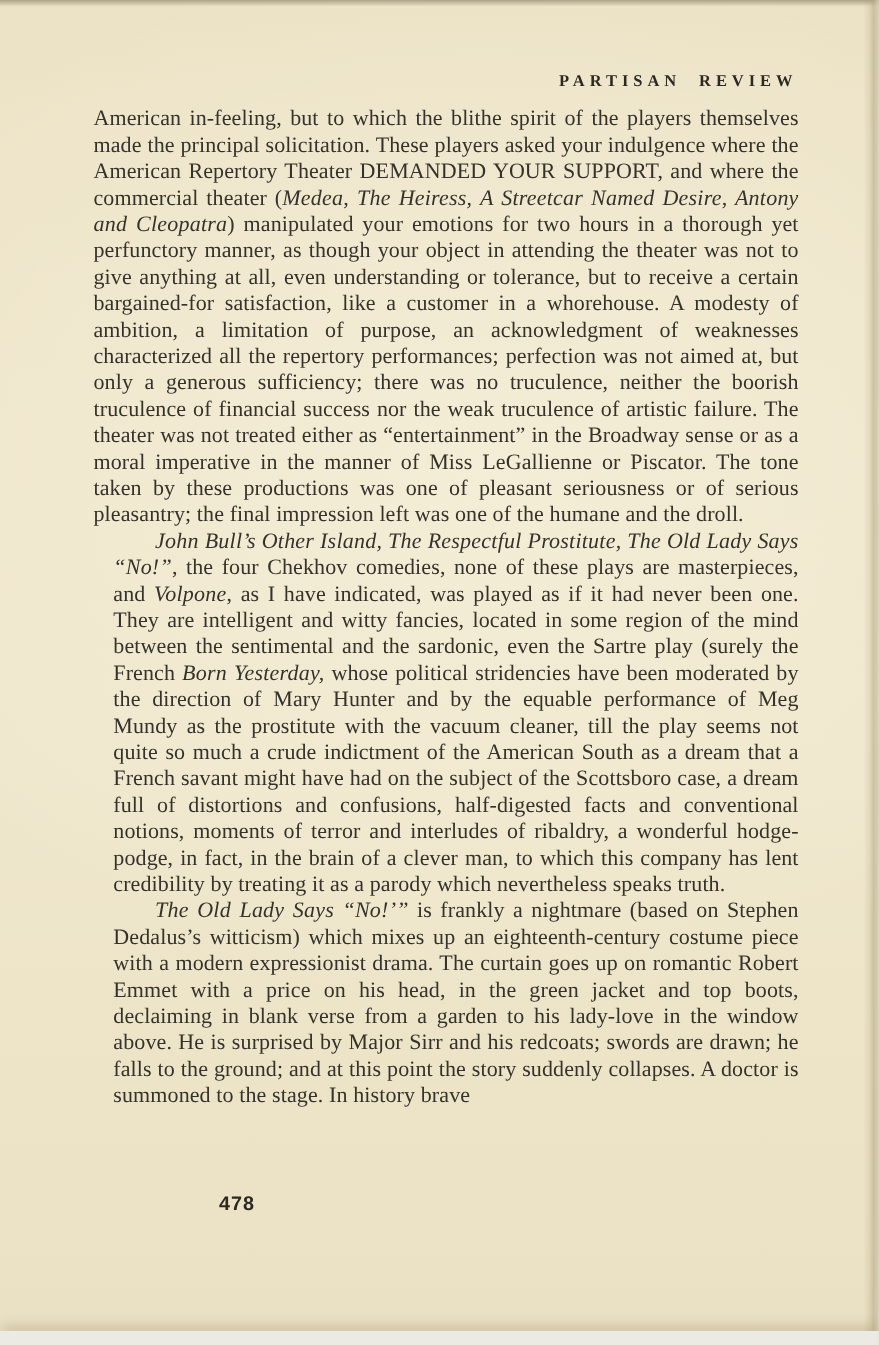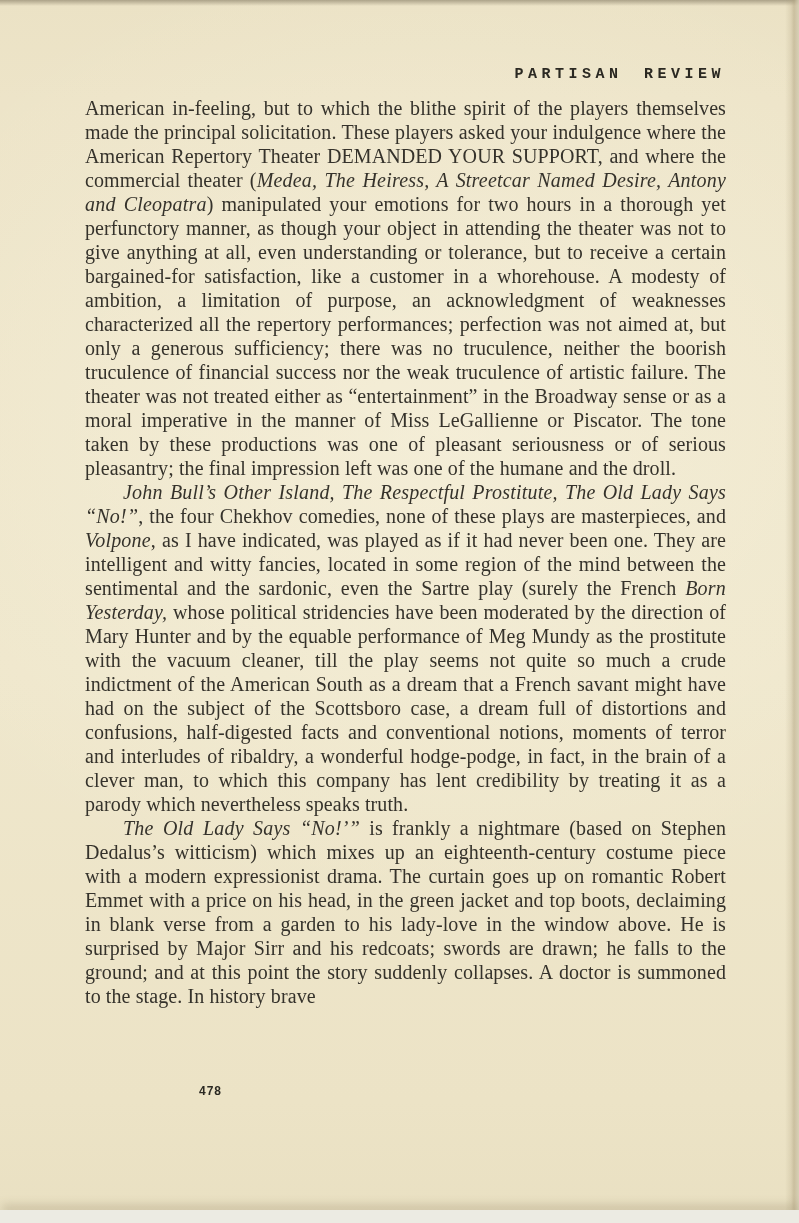--- a/index.html
+++ b/index.html
@@ -46,46 +46,46 @@
   }
   .bottom-scan-strip{
     position:absolute;left:0;right:0;bottom:0;height:13px;
     background:var(--scan-strip);
     box-shadow:0 -7px 10px -2px rgba(125,112,78,0.28);
     pointer-events:none;
   }
   .running-head{
     position:absolute;
     top:66px;right:74px;
-    font-family:Liberation Mono, monospace;
+    font-family:Liberation Serif, serif;
     font-weight:bold;
     font-size:15px;
     letter-spacing:4.5px;
     word-spacing:8px;
     color:var(--ink-strong);
   }
   .text-block{
     position:absolute;
     left:85px;top:96px;
     width:641px;
     font-size:20px;
     line-height:24px;
     text-align:justify;
     color:var(--ink);
     letter-spacing:0.1px;
   }
   .text-block p{margin:0;}
-  .text-block p.indent{text-indent:38px;}
+  .text-block p.indent{text-indent:38px;margin-left:18px;}
   .text-block i{letter-spacing:0.2px;}
   .page-number{
     position:absolute;
     left:199px;top:1084px;
     font-family:"Liberation Sans", sans-serif;
     font-weight:bold;
-    font-size:12px;
+    font-size:18px;
     letter-spacing:1px;
     color:var(--ink-strong);
   }
 </style>
 </head>
 <body>
 
 <div class="page">
   <div class="spine-edge"></div>
   <div class="top-edge"></div>

